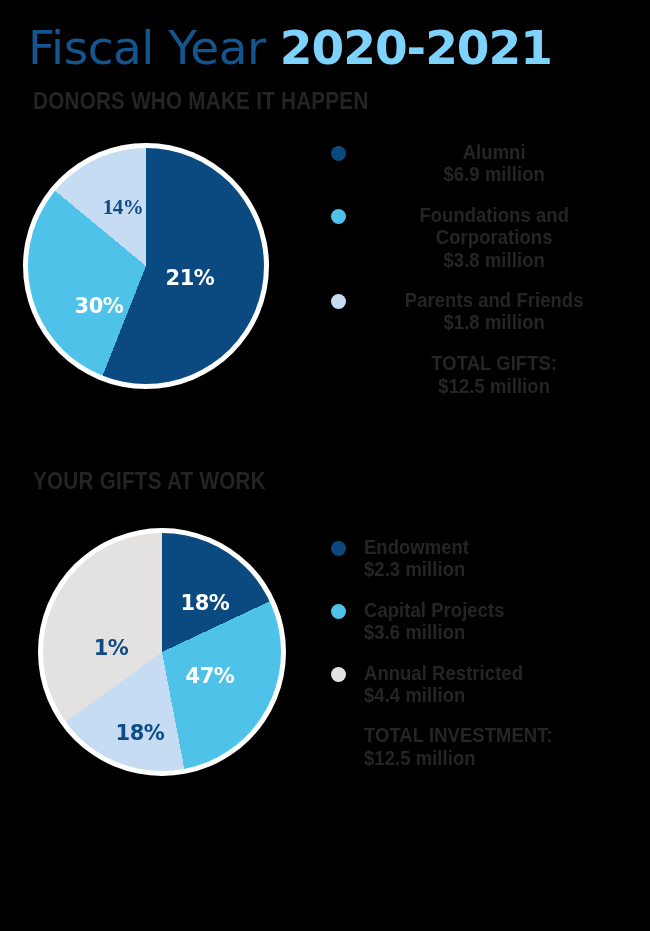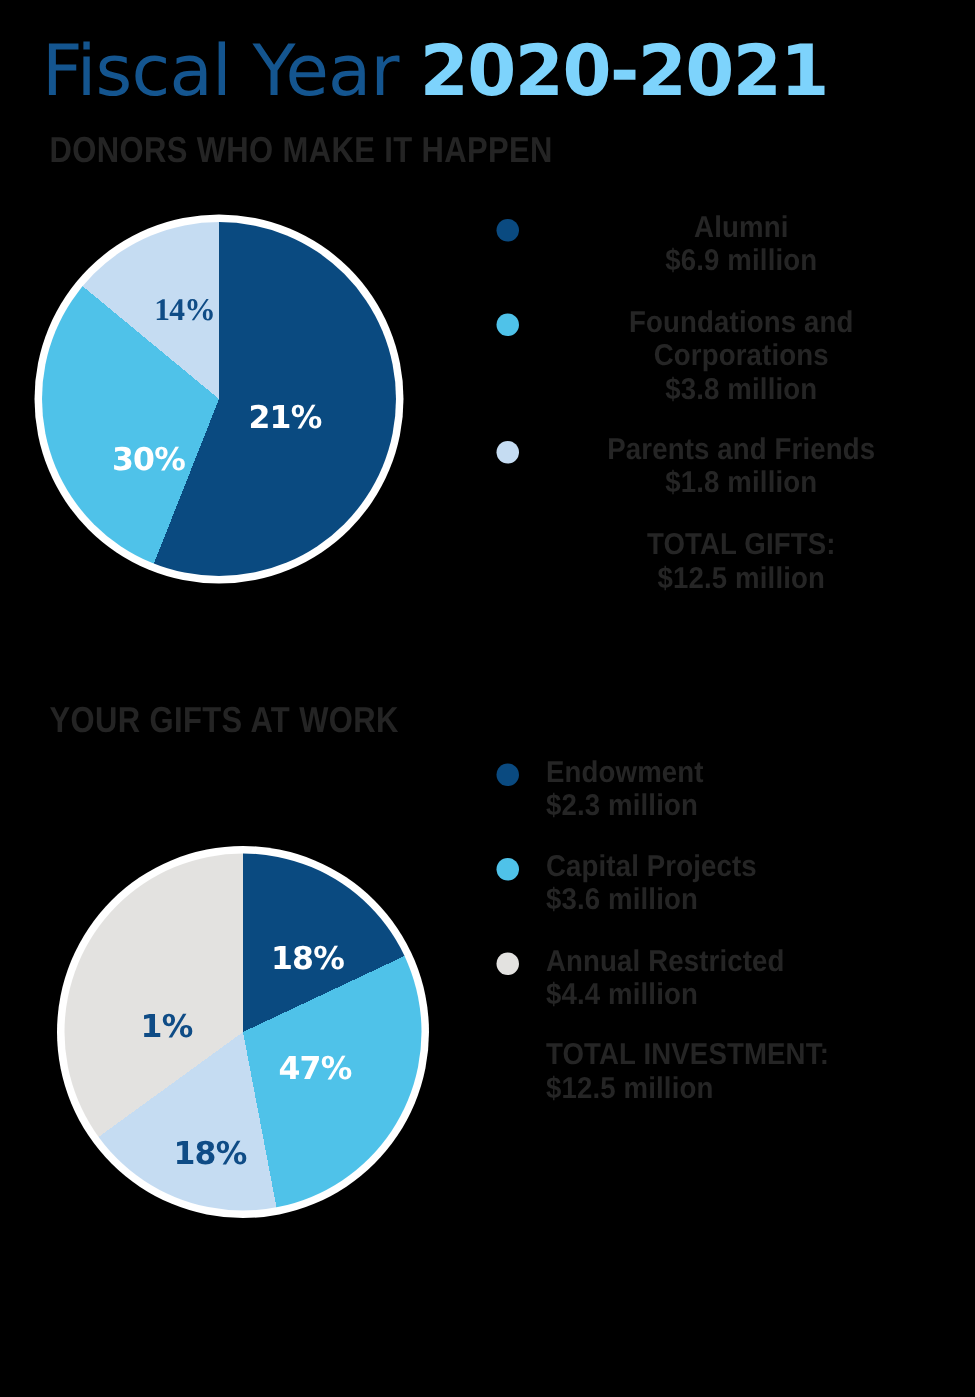--- a/index.html
+++ b/index.html
@@ -145,31 +145,31 @@
     </div>
 
     <div class="legend-total">
       <div class="total-label">TOTAL GIFTS:</div>
       <div class="total-amount">$12.5 million</div>
     </div>
   </div>
 
   <div class="section-head" id="head-gifts">YOUR GIFTS AT WORK</div>
 
-  <div class="pie-wrap" id="pie2-wrap" style="left:38px; top:564px; width:248px; height:248px;">
+  <div class="pie-wrap" id="pie2-wrap" style="left:38px; top:528px; width:248px; height:248px;">
     <div class="pie-ring" style="width:248px; height:248px;"></div>
     <div class="pie" id="pie2" style="left: 5px; top: 5px; width: 238px; height: 238px; background: conic-gradient(rgb(10, 74, 128) 0deg, rgb(10, 74, 128) 64.8deg, rgb(79, 194, 233) 64.8deg, rgb(79, 194, 233) 169.2deg, rgb(197, 220, 242) 169.2deg, rgb(197, 220, 242) 234deg, rgb(227, 226, 224) 234deg, rgb(227, 226, 224) 360deg);"></div>
 
     <div class="slice-label lbl-white" style="left:167px; top:75px;">18%</div>
     <div class="slice-label lbl-white" style="left:172px; top:148px;">47%</div>
     <div class="slice-label lbl-blue" style="left:102px; top:205px;">18%</div>
     <div class="slice-label lbl-blue" style="left:73px; top:120px;">1%</div>
   </div>
 
-  <div class="legend" id="legend2" style="top:504px;">
+  <div class="legend" id="legend2" style="top:536px;">
 
     <div class="legend-item">
       <span class="bullet" id="b2-0" style="background: rgb(10, 74, 128);"></span>
       <div class="legend-name">Endowment</div>
       <div class="legend-amount">$2.3 million</div>
     </div>
 
     <div class="legend-item">
       <span class="bullet" id="b2-1" style="background: rgb(79, 194, 233);"></span>
       <div class="legend-name">Capital Projects</div>

